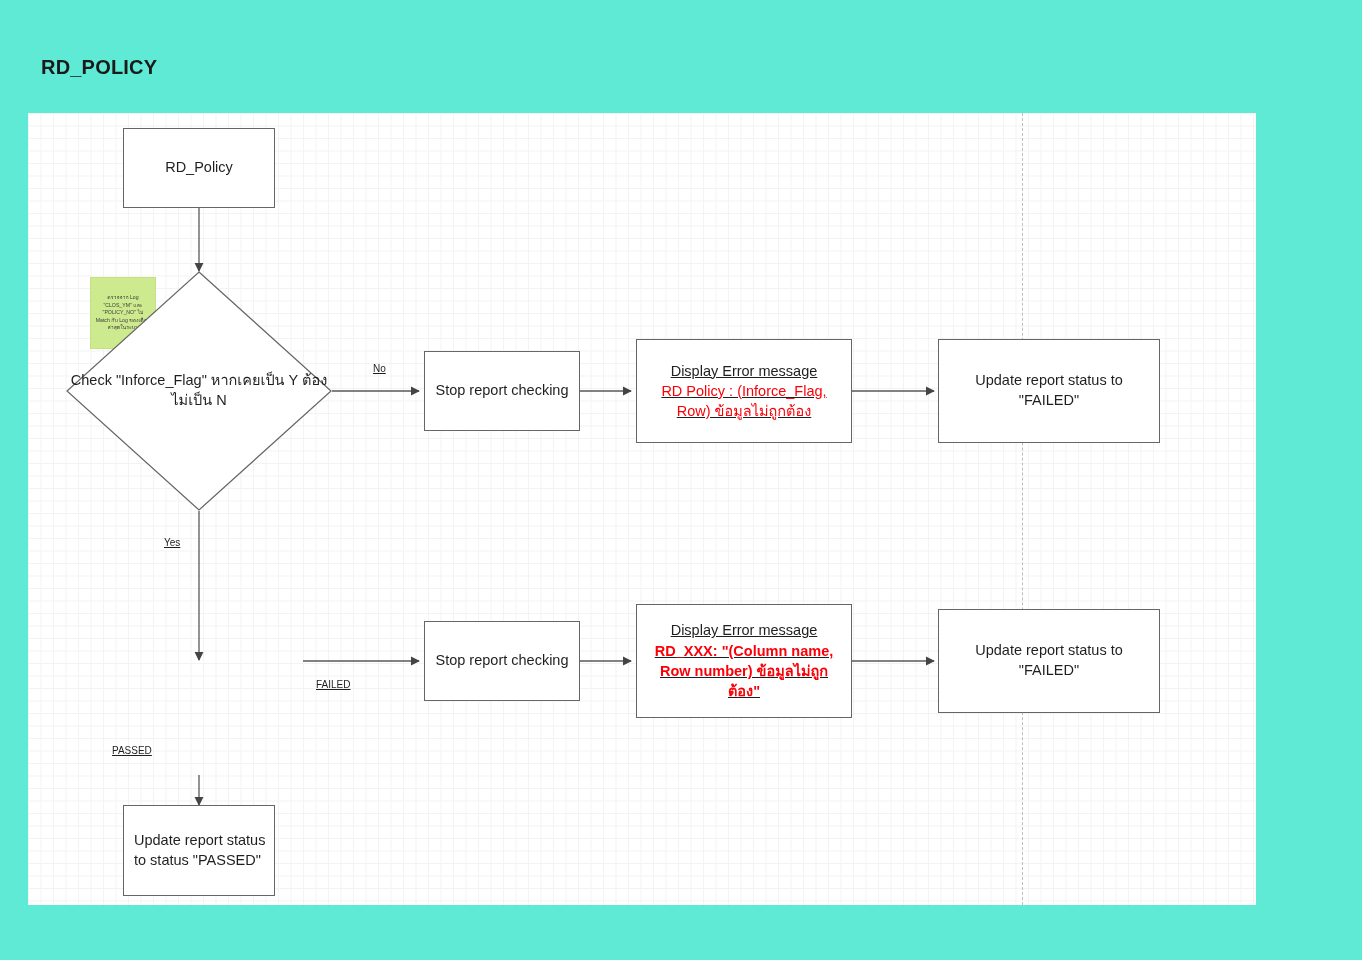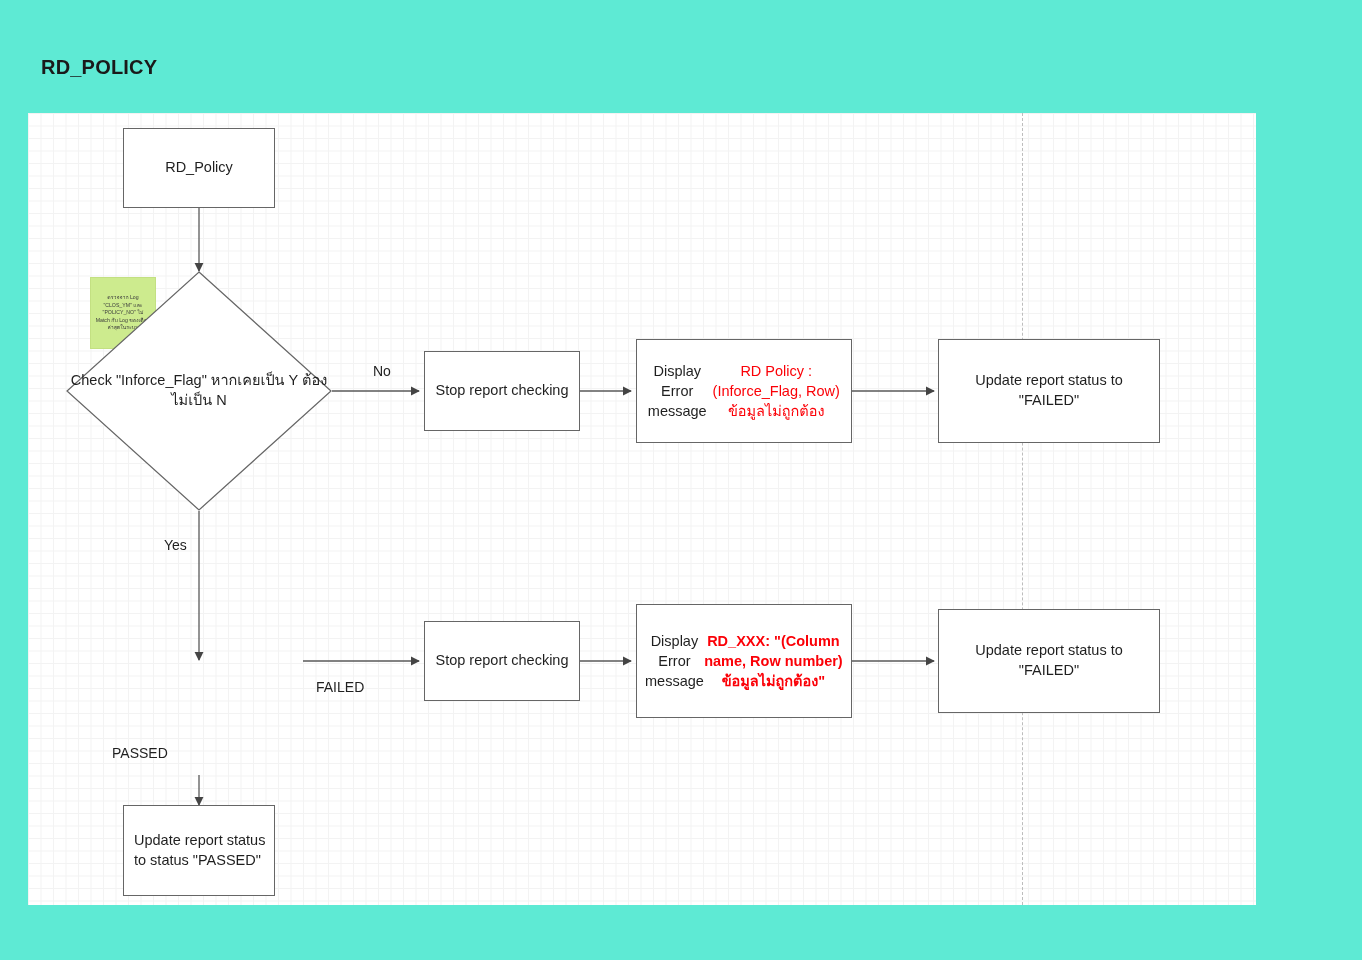--- a/index.html
+++ b/index.html
@@ -128,41 +128,43 @@
     text-align: center;
     padding: 5px 4px;
     display: flex;
     align-items: center;
     justify-content: center;
   }
 
   
   .edge-label {
     position: absolute;
-    font-size: 14px;
+    font-size: 10px;
     color: #1f1f1f;
     white-space: nowrap;
+    text-decoration: underline;
   }
 
   
   .err-head {
     display: block;
     color: #1f1f1f;
     font-weight: normal;
   }
   .err-body {
     display: block;
     color: #fb0007;
   }
   .err-body.bold {
     font-weight: bold;
   }
   .errbox {
-    flex-direction: row;
+    flex-direction: column;
     line-height: 1.4;
+    text-decoration: underline;
   }
 </style>
 </head>
 <body>
 
 <div id="page">
 
   <div id="doc-title">RD_POLICY</div>
 
   <div id="canvas">

